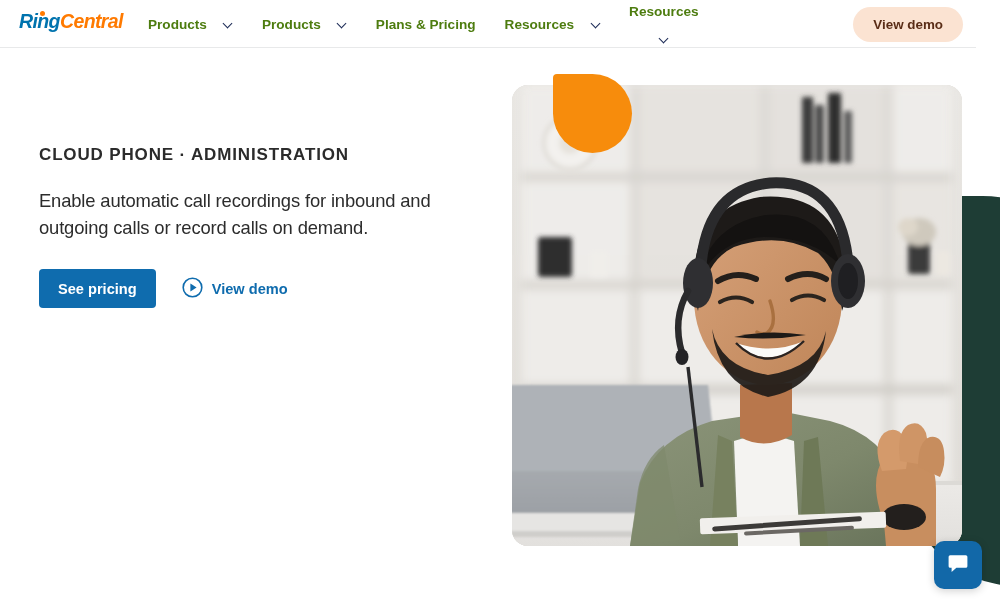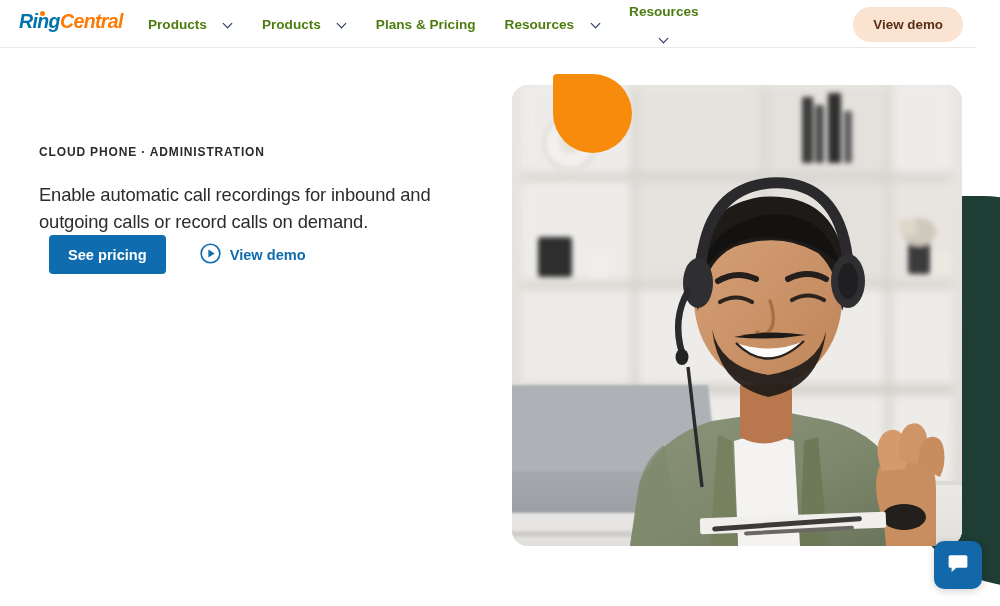--- a/index.html
+++ b/index.html
@@ -121,21 +121,21 @@
   
   .hero-left {
     position: absolute;
     left: 39px;
     top: 145px;
     width: 450px;
     z-index: 10;
   }
 
   .eyebrow {
-    font-size: 12px;
+    font-size: 17px;
     font-weight: bold;
     letter-spacing: 0.85px;
     color: #2b2b2b;
     text-transform: uppercase;
     line-height: 1.2;
     margin-bottom: 22px;
     white-space: nowrap;
   }
 
   .headline {
@@ -147,27 +147,27 @@
     margin-bottom: 22px;
     max-width: 440px;
   }
 
   .subhead {
     font-size: 18.4px;
     line-height: 1.47;
     color: #2c2c2c;
     letter-spacing: -0.15px;
     max-width: 410px;
+    margin-bottom: 28px;
   }
 
   .cta-row {
     display: flex;
     align-items: center;
-    gap: 34px;
-    margin-left: 10px;
+    gap: 26px;
   }
 
   .btn-primary {
     height: 39px;
     padding: 0 19px;
     background: #0F6CAE;
     color: #ffffff;
     border: none;
     border-radius: 4px;
     font-size: 14.6px;

